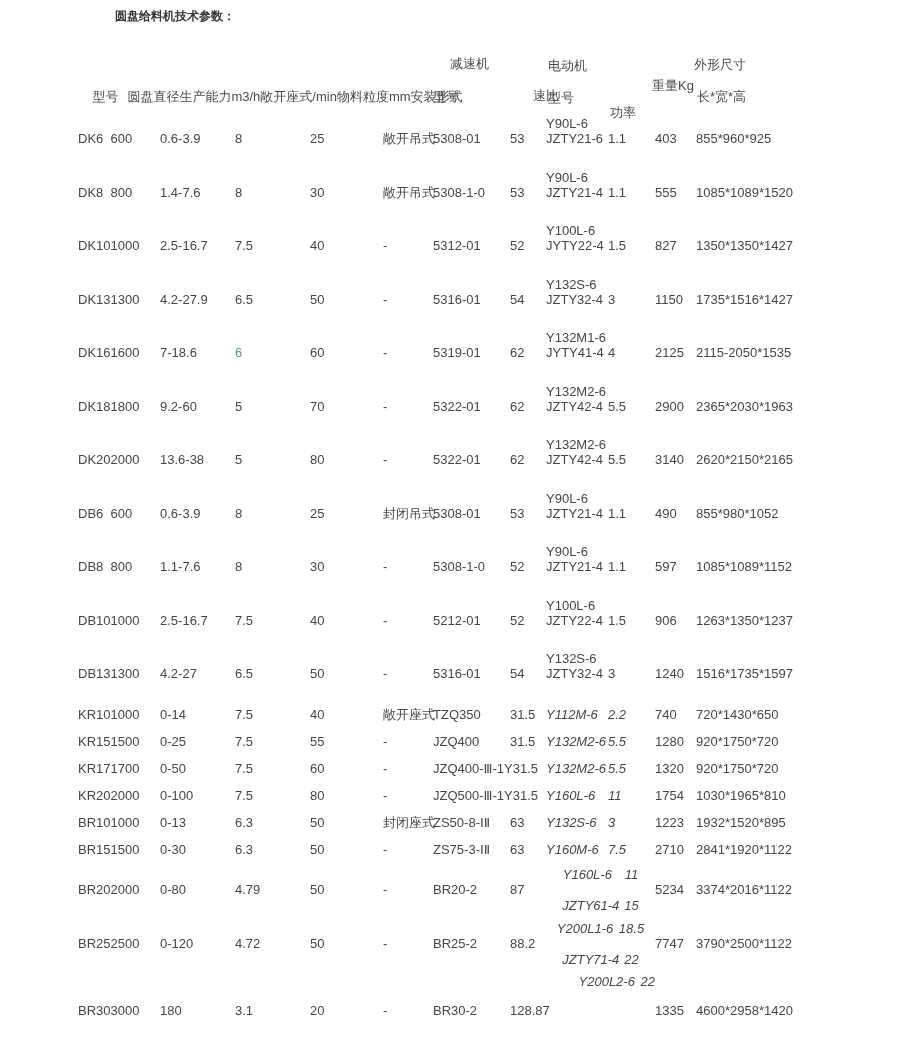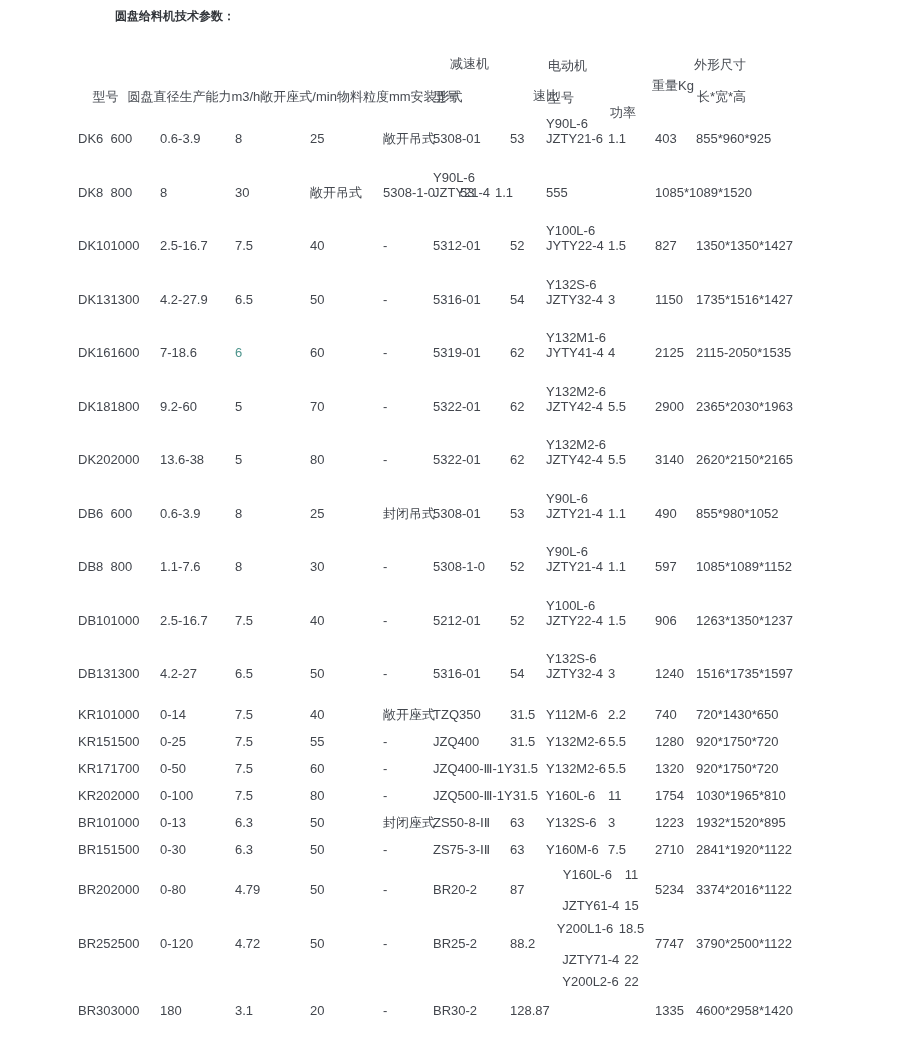--- a/index.html
+++ b/index.html
@@ -27,24 +27,24 @@
   .trow.double-pw { height:54px; }
   .trow.motor-above { height:56px; }
   .cell { display:flex; align-items:center; white-space:pre; line-height:15px; }
   
   .reducer-cell .rmodel { display:inline-block; min-width:77px; }
   
   .double .motor-cell { display:flex; align-items:stretch; padding:4px 0; }
   .double .m-lines { width:62px; display:flex; flex-direction:column; justify-content:flex-start; }
   .double .pw-center { display:flex; align-items:center; }
   .double-pw .motor-cell { display:flex; flex-direction:column; justify-content:space-between; padding:4px 0; }
-  .mp-line { display:flex; white-space:pre; }
+  .mp-line { display:flex; white-space:pre;font-style:italic; }
   .mp-line .mname { display:inline-block; min-width:62px; }
   .single .motor-cell { display:flex; align-items:center; }
-  .motor-above .motor-cell { display:flex; flex-direction:column; justify-content:flex-start; padding-top:3px; align-items:center; }
+  .motor-above .motor-cell { display:flex; flex-direction:column; justify-content:flex-start; padding-top:3px; align-items:flex-end; }
   .motor-above .cell:not(.motor-cell) { align-items:flex-end; padding-bottom:9px; }
 </style>
 </head>
 <body>
 
 <div class="title">圆盘给料机技术参数：</div>
 
 <div>
   <div class="h-main">
     <span class="gap">型号</span><span>圆盘直径</span><span>生产能力m3/h</span><span>敞开座式/min</span><span>物料粒度mm</span><span>安装形式</span>
@@ -67,20 +67,21 @@
       <div class="cell speed"><span>8</span></div>
       <div class="cell particle"><span>25</span></div>
       <div class="cell install"><span>敞开吊式</span></div>
       <div class="cell reducer-cell"><span class="rmodel">5308-01</span><span class="ratio">53</span></div>
       <div class="cell motor-cell"><div class="m-lines"><div class="m-line">Y90L-6</div><div class="m-line">JZTY21-6</div></div><div class="pw-center"><span>1.1</span></div></div>
       <div class="cell weight"><span>403</span></div>
       <div class="cell dims"><span>855*960*925</span></div>
     </div>
     <div class="trow double">
       <div class="cell model"><span>DK8  800</span></div>
+      <div class="cell capacity"><span>1.4-7.6</span></div>
       <div class="cell speed"><span>8</span></div>
       <div class="cell particle"><span>30</span></div>
       <div class="cell install"><span>敞开吊式</span></div>
       <div class="cell reducer-cell"><span class="rmodel">5308-1-0</span><span class="ratio">53</span></div>
       <div class="cell motor-cell"><div class="m-lines"><div class="m-line">Y90L-6</div><div class="m-line">JZTY21-4</div></div><div class="pw-center"><span>1.1</span></div></div>
       <div class="cell weight"><span>555</span></div>
       <div class="cell dims"><span>1085*1089*1520</span></div>
     </div>
     <div class="trow double">
       <div class="cell model"><span>DK101000</span></div>

